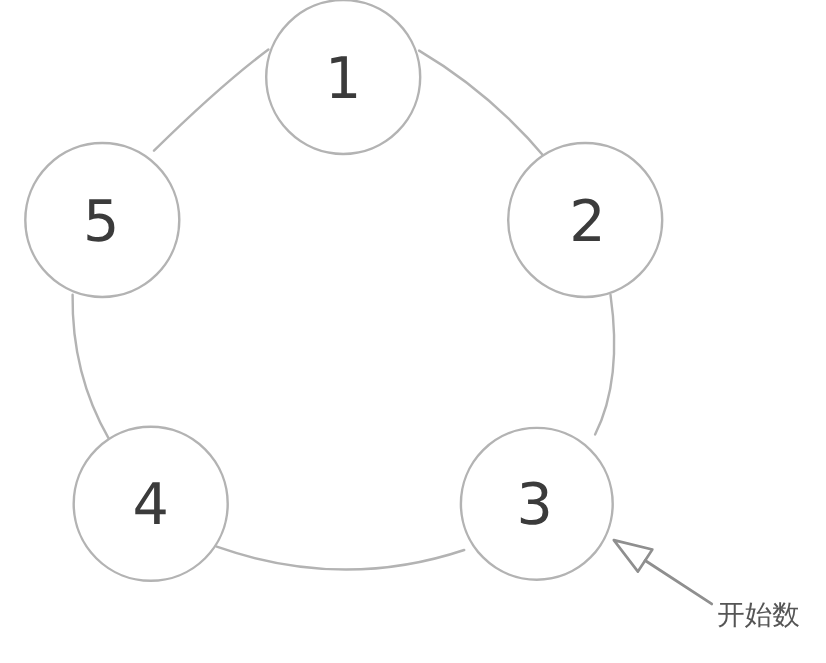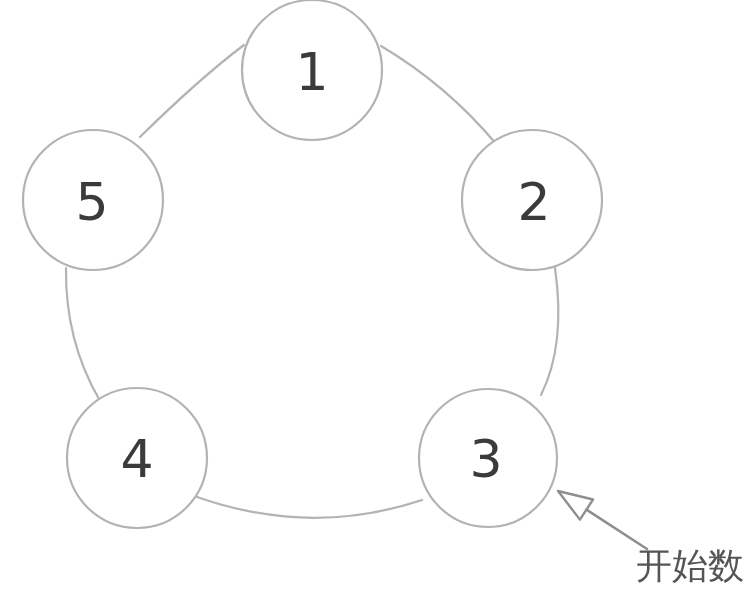--- a/index.html
+++ b/index.html
@@ -34,26 +34,27 @@
     fill: #3b3b3b;
     text-anchor: middle;
     dominant-baseline: central;
     font-weight: 400;
   }
   .ring-arc {
     fill: none;
   }
   .annotation-text {
     position: absolute;
-    font-family: Liberation Sans, sans-serif;
-    font-size: 36px;
+    font-family: Liberation Mono, monospace;
+    font-size: 25px;
     color: #555555;
     white-space: nowrap;
     letter-spacing: 0px;
     line-height: 1;
+    margin-left: 16px;
   }
 </style>
 </head>
 <body>
 
 <div id="canvas">
 
   <svg id="diagram-svg" viewBox="0 0 751 603">
 
     <g>

